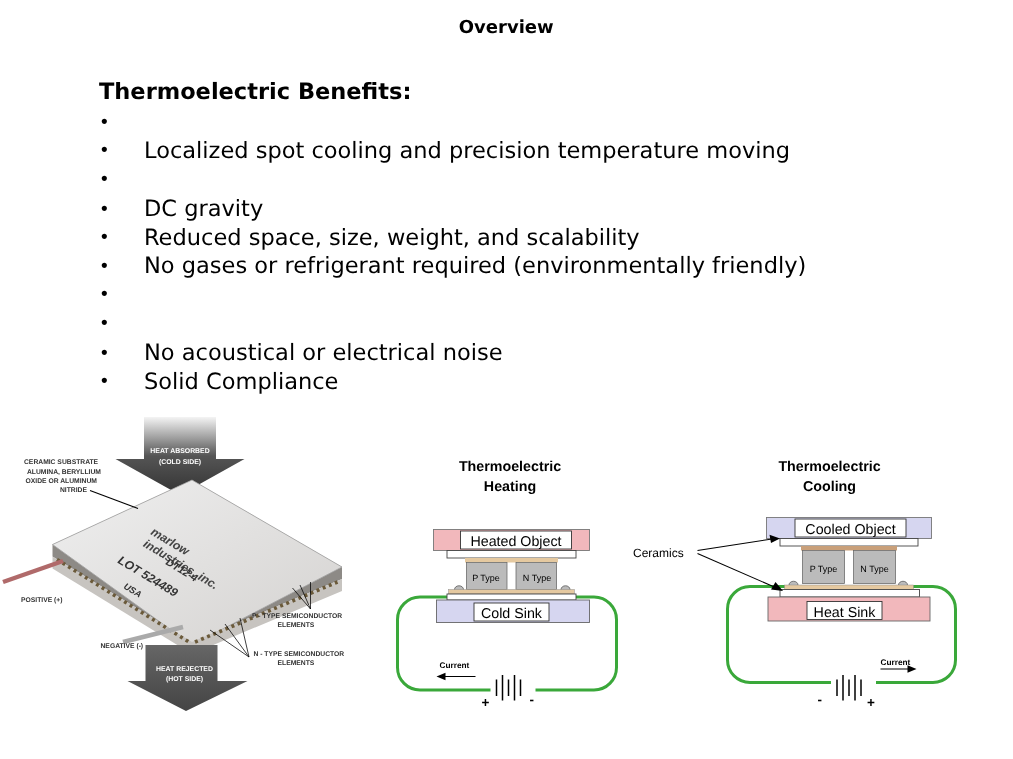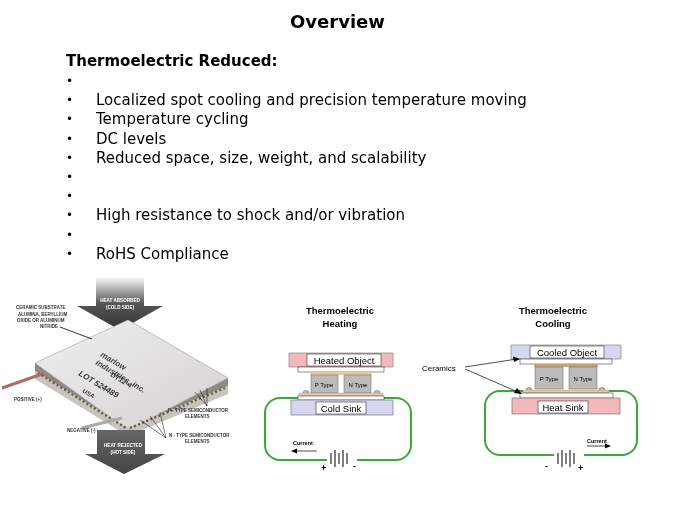--- a/index.html
+++ b/index.html
@@ -1,46 +1,46 @@
 <!DOCTYPE html>
 <html><head>
 <meta charset="utf-8">
 <style>
   html,body{margin:0;padding:0;background:#fff;}
   body{width:675px;height:506px;position:relative;overflow:hidden;font-family:"DejaVu Sans",sans-serif;color:#000;}
-  .title{position:absolute;left:0;top:11px;width:675px;text-align:center;font-weight:bold;font-size:18px;font-family:"DejaVu Sans",sans-serif;}
+  .title{position:absolute;left:0;top:11px;width:675px;text-align:center;font-weight:bold;font-size:12px;font-family:"DejaVu Sans",sans-serif;}
   .subtitle{position:absolute;left:66px;top:52px;font-weight:bold;font-size:15px;font-family:"DejaVu Sans",sans-serif;}
   ul.benefits{position:absolute;left:66px;top:72px;margin:0;padding:0;list-style:none;}
   ul.benefits li{position:relative;height:19.2px;line-height:19.2px;font-size:15px;padding-left:30px;white-space:nowrap;font-family:"DejaVu Sans",sans-serif;}
   ul.benefits li .bullet{position:absolute;left:0;top:0;font-size:12px;}
   .tiny{font-family:"Liberation Sans",sans-serif;font-weight:bold;font-size:4.5px;fill:#333;}
   .tinyw{font-family:"Liberation Sans",sans-serif;font-weight:bold;font-size:4.6px;fill:#fff;}
   .dlabel{font-family:"Liberation Sans",sans-serif;font-weight:bold;font-size:9.5px;fill:#000;}
   .obj{font-family:"Liberation Sans",sans-serif;font-size:9.5px;fill:#000;}
   .pn{font-family:"Liberation Sans",sans-serif;font-size:6px;fill:#000;}
   .small{font-family:"Liberation Sans",sans-serif;font-size:8px;fill:#000;}
   .cur{font-family:"Liberation Sans",sans-serif;font-size:5.5px;font-weight:bold;fill:#000;}
   .pm{font-family:"Liberation Sans",sans-serif;font-size:9px;font-weight:bold;fill:#000;}
 </style>
 </head>
 <body>
 
 <div class="title">Overview</div>
-<div class="subtitle">Thermoelectric Reduced:</div>
+<div class="subtitle">Thermoelectric Benefits:</div>
 <ul class="benefits">
   <li><span class="bullet">•</span></li>
   <li><span class="bullet">•</span><span>Localized spot cooling and precision temperature moving</span></li>
-  <li><span class="bullet">•</span><span>Temperature cycling</span></li>
-  <li><span class="bullet">•</span><span>DC levels</span></li>
+  <li><span class="bullet">•</span></li>
+  <li><span class="bullet">•</span><span>DC gravity</span></li>
   <li><span class="bullet">•</span><span>Reduced space, size, weight, and scalability</span></li>
-  <li><span class="bullet">•</span></li>
-  <li><span class="bullet">•</span></li>
-  <li><span class="bullet">•</span><span>High resistance to shock and/or vibration</span></li>
-  <li><span class="bullet">•</span></li>
-  <li><span class="bullet">•</span><span>RoHS Compliance</span></li>
+  <li><span class="bullet">•</span><span>No gases or refrigerant required (environmentally friendly)</span></li>
+  <li><span class="bullet">•</span></li>
+  <li><span class="bullet">•</span></li>
+  <li><span class="bullet">•</span><span>No acoustical or electrical noise</span></li>
+  <li><span class="bullet">•</span><span>Solid Compliance</span></li>
 </ul>
 
 <svg style="position:absolute;left:0;top:278px;" width="270" height="228" viewBox="0 0 270 228">
   <defs>
     <linearGradient id="arrowGrad" x1="0" y1="0" x2="0" y2="1">
       <stop offset="0" stop-color="#f4f4f4"></stop>
       <stop offset="0.5" stop-color="#555"></stop>
       <stop offset="1" stop-color="#333"></stop>
     </linearGradient>
     <linearGradient id="arrowGrad2" x1="0" y1="0" x2="0" y2="1">

